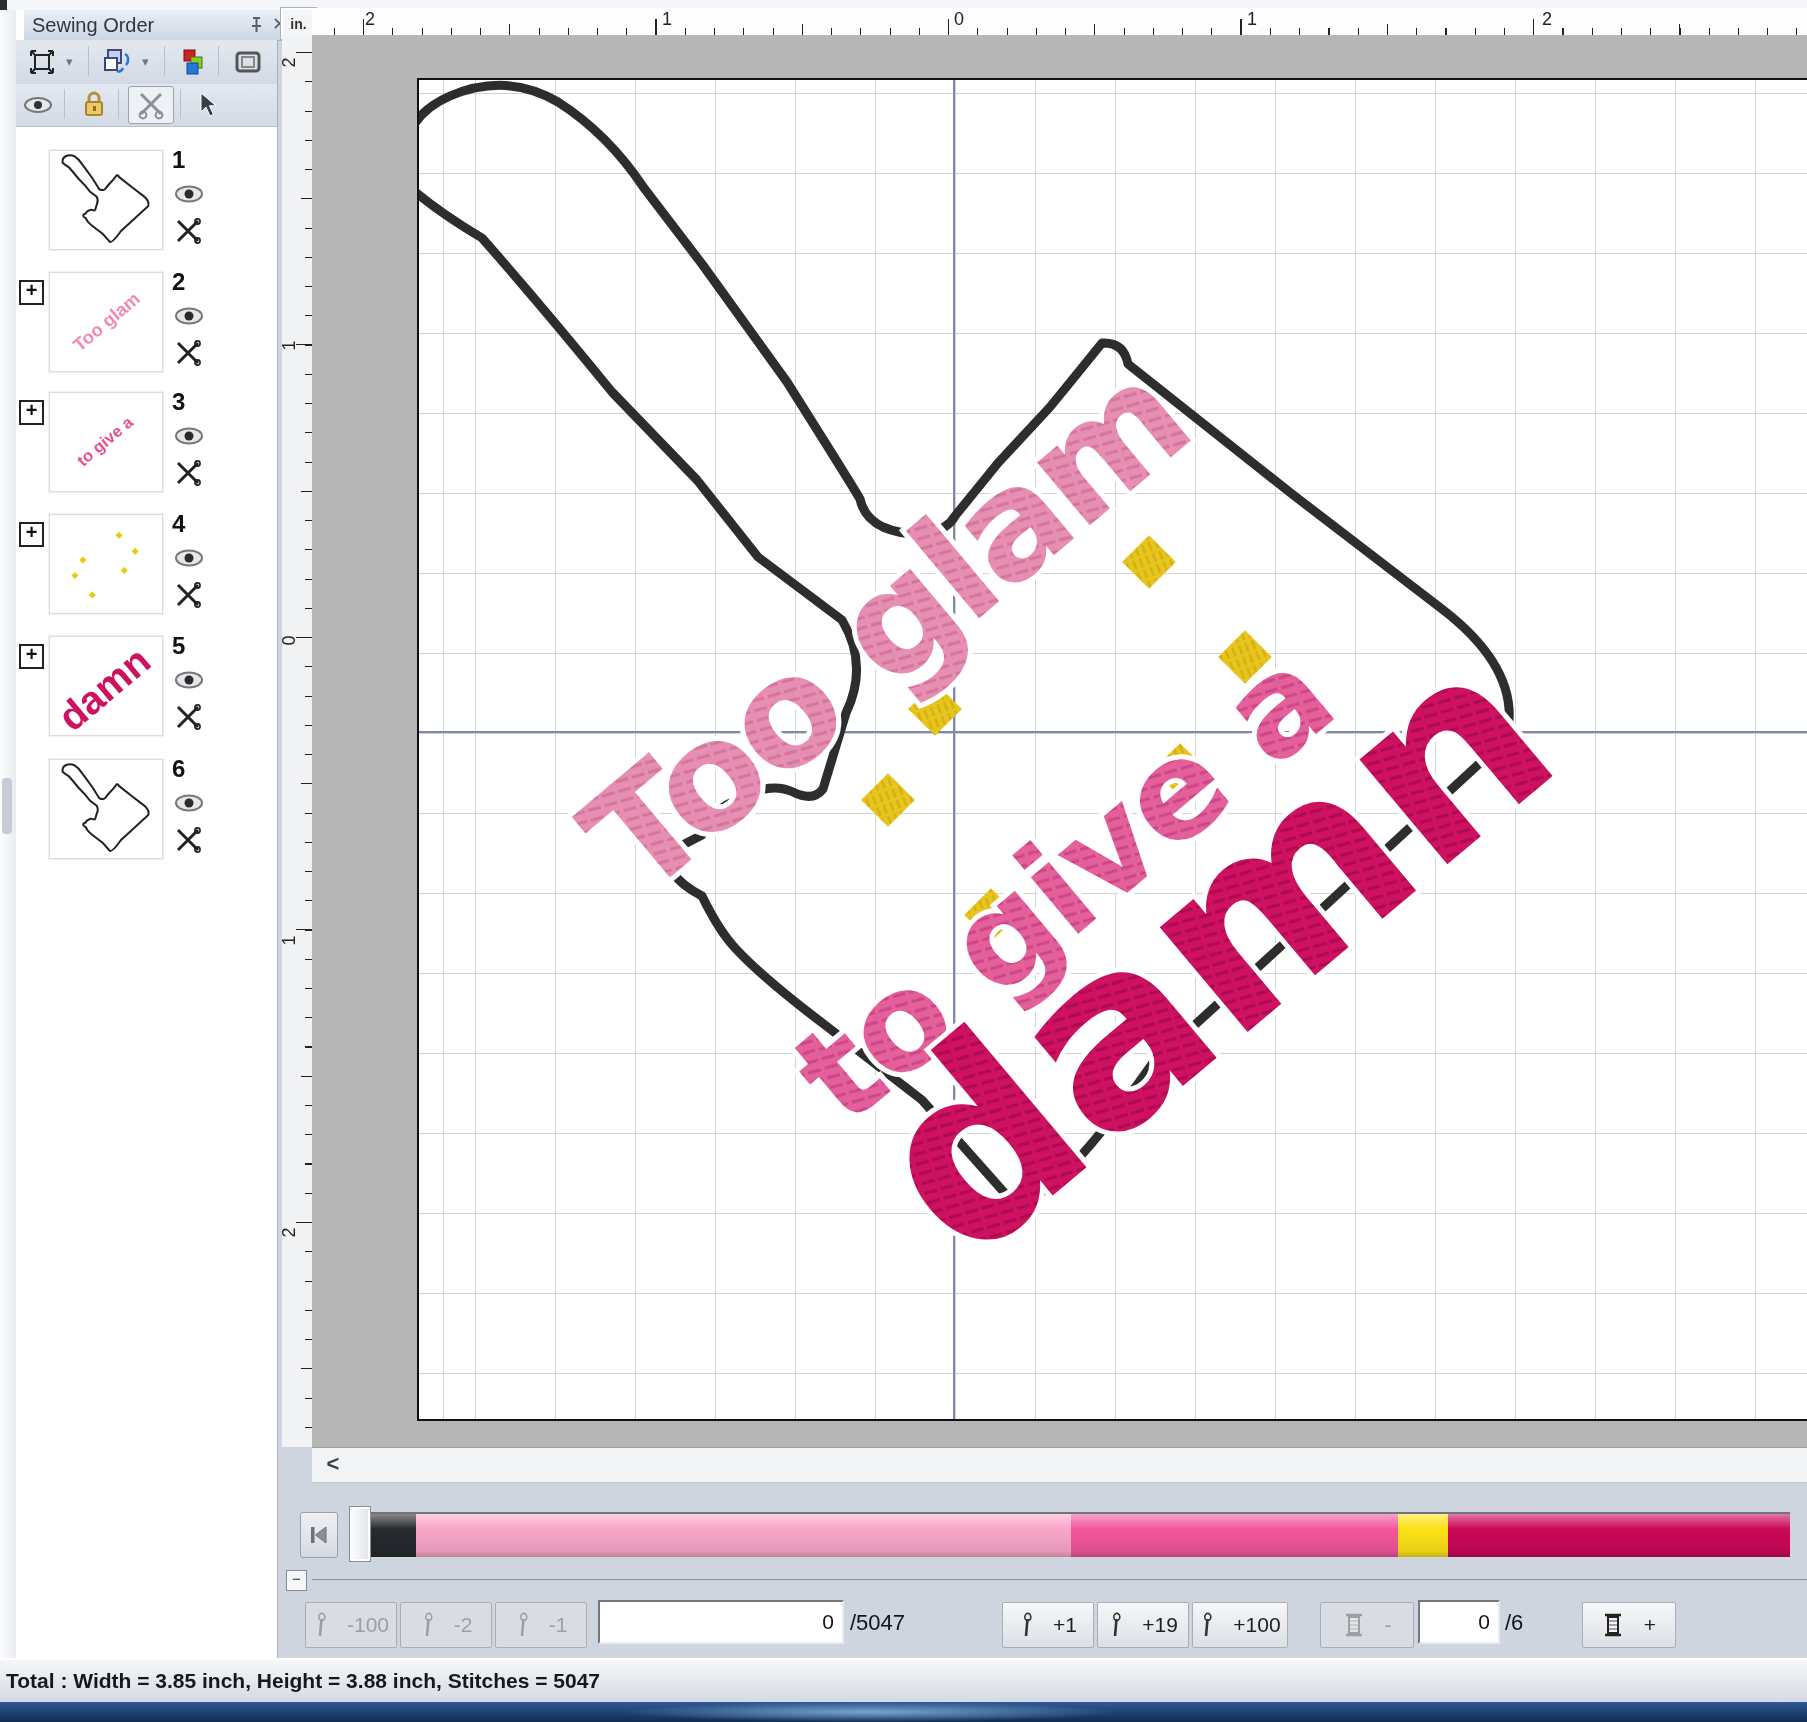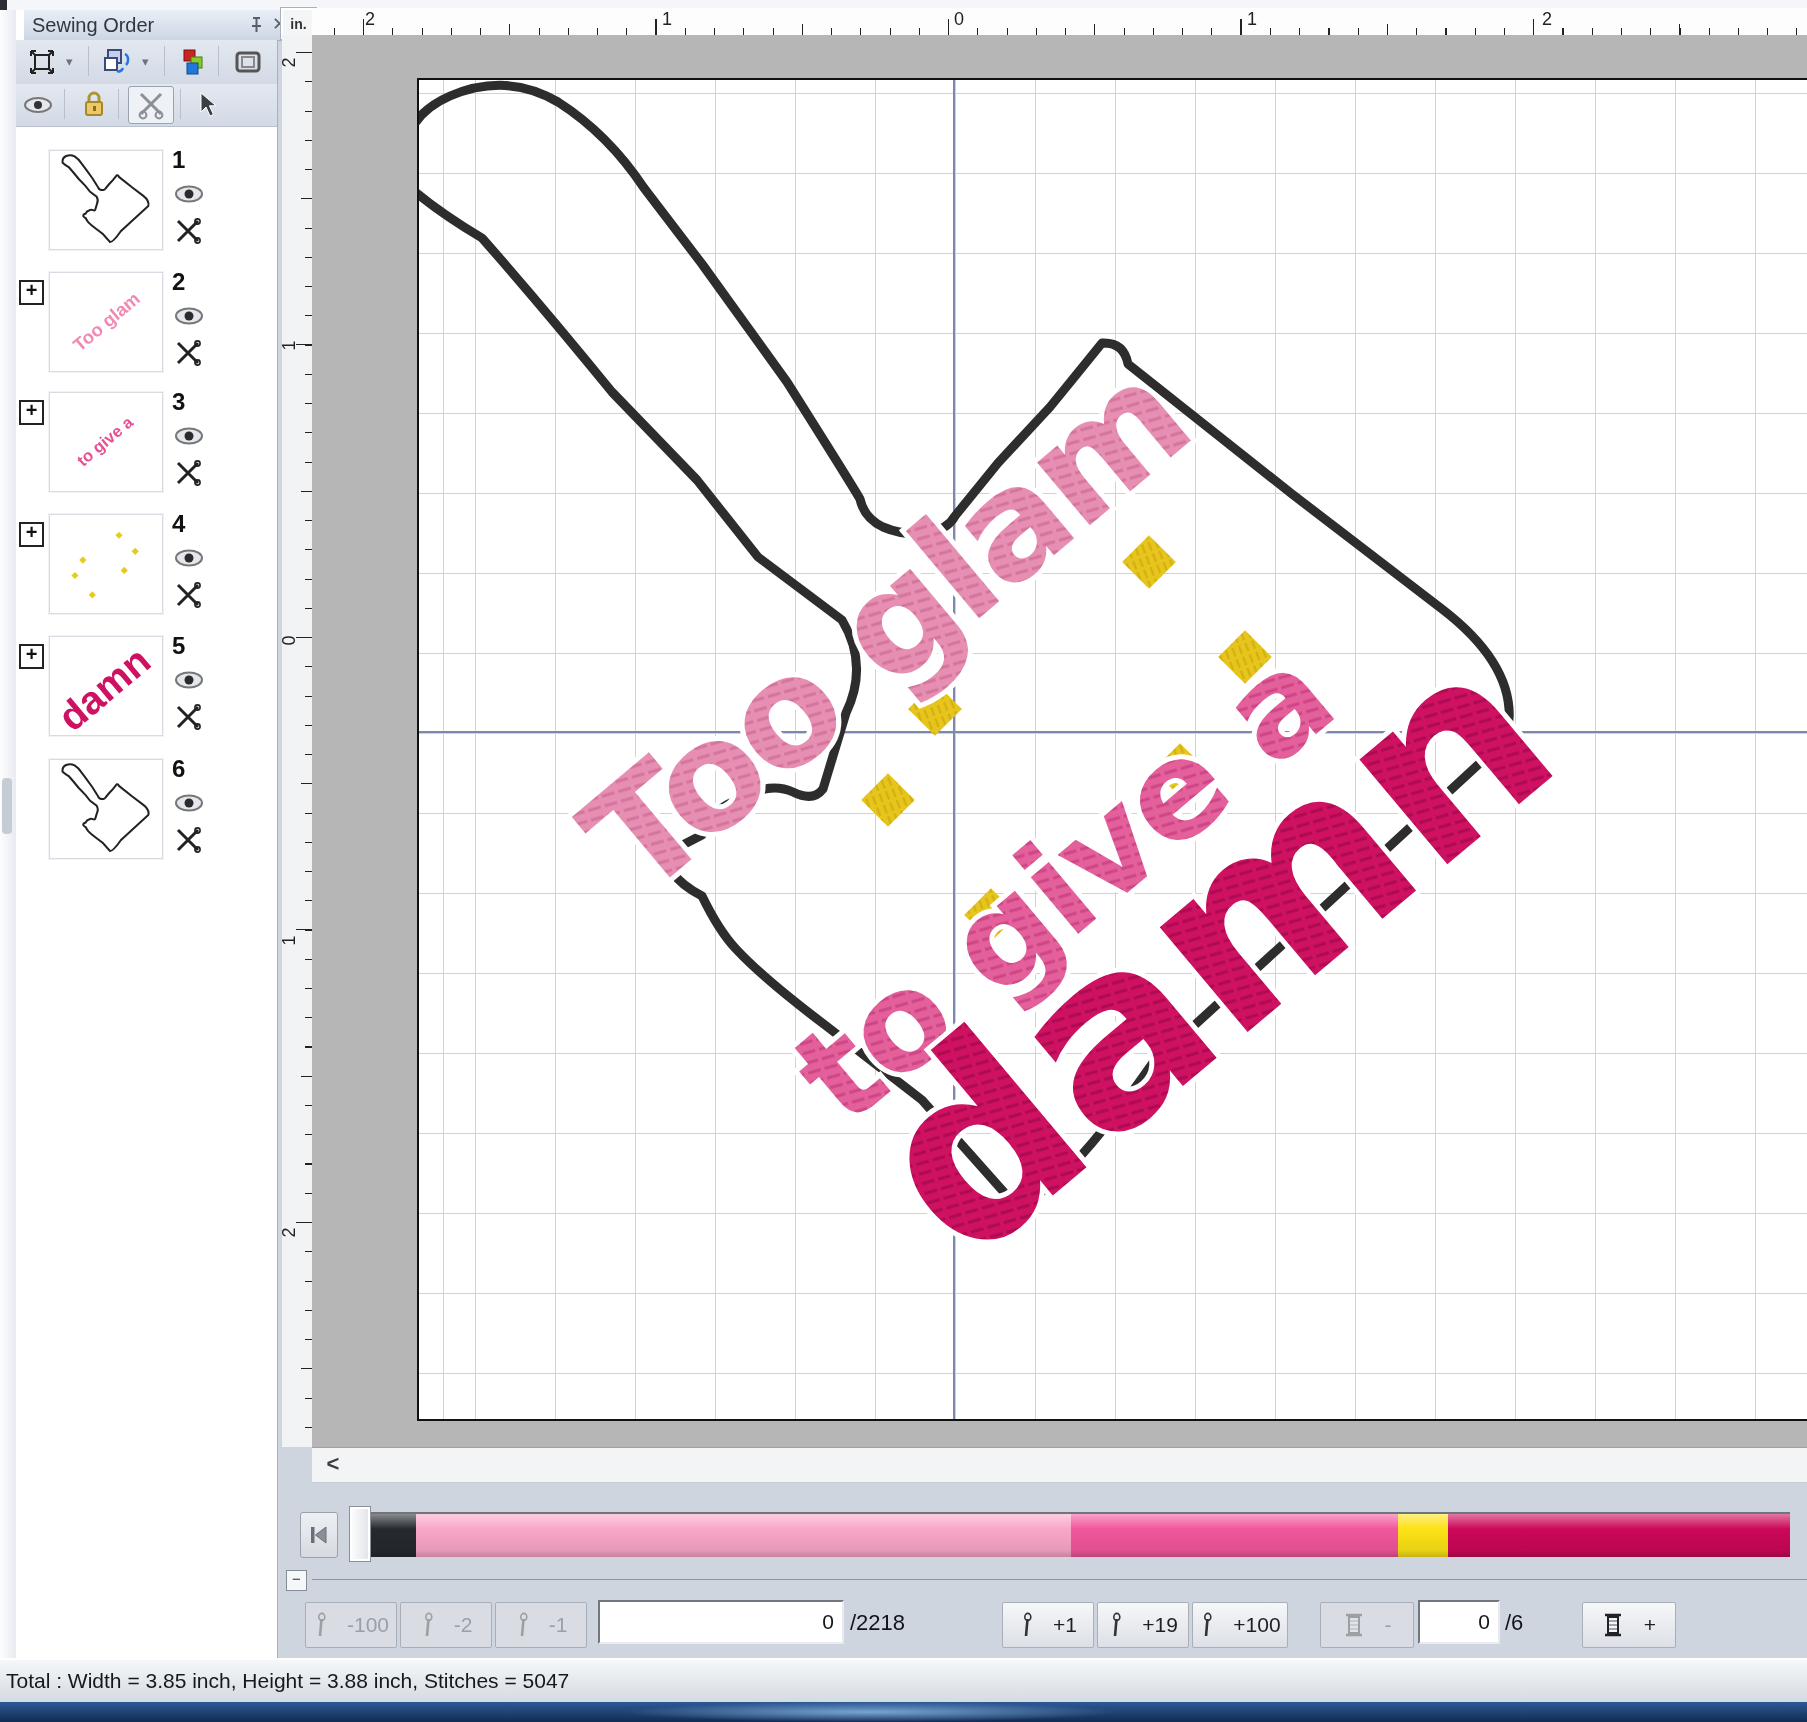--- a/index.html
+++ b/index.html
@@ -88,21 +88,21 @@
       background:linear-gradient(#f6f7f9,#dce0e6);border:1px solid #a9afb8;border-radius:2px;
       display:flex;align-items:center;justify-content:center;gap:20px;font-size:21px;color:#1c2averaging;color:#1c2026;}
   .ctl-btn.disabled{color:#9aa0a8;background:#d9dde3;}
   .ctl-btn.disabled svg{opacity:.45;}
   .ctl-input{position:absolute;top:1600px;height:44px;background:#fff;border:2px solid;
       border-color:#70777f #e8ebef #e8ebef #70777f;display:flex;align-items:center;justify-content:flex-end;
       font-size:21px;color:#14171c;padding-right:8px;box-sizing:border-box;}
   .ctl-lab{position:absolute;top:1610px;font-size:22px;color:#101319;}
 
   .statusbar{left:0;top:1658px;width:1807px;height:44px;background:linear-gradient(#f6f8fa,#d4dae2);
-      border-top:1px solid #fff;box-shadow:inset 0 1px 0 #fff;display:flex;align-items:center;}
+      border-top:1px solid #fff;box-shadow:inset 0 1px 0 #fff;display:flex;align-items:center;font-weight:bold;}
   .status-text{margin-left:6px;font-size:21px;color:#15181d;}
   .bottom-strip{left:0;top:1702px;width:1807px;height:20px;
       background:linear-gradient(#2e5a96,#122c52);}
   .bottom-strip .glow{position:absolute;left:620px;top:0;width:500px;height:20px;
       background:radial-gradient(ellipse at center,rgba(140,190,235,.8),rgba(140,190,235,0) 70%);}
 </style>
 </head>
 <body>
 
 <div id="app">
@@ -467,21 +467,21 @@
   <div class="ctl-btn disabled" style="left:495px;width:90px">
     <svg width="14" height="26" viewBox="0 0 14 26">
         <path d="M7 24L8.5 7" stroke="#555" stroke-width="2.6"></path>
         <ellipse cx="8.8" cy="5" rx="3" ry="3.6" fill="none" stroke="#555" stroke-width="1.6"></ellipse>
       </svg>
     <span>-1</span>
   </div>
   <div class="ctl-input" style="left:598px;width:246px">
     <span>0</span>
   </div>
-  <div class="ctl-lab" style="left:850px">/2218</div>
+  <div class="ctl-lab" style="left:850px">/5047</div>
 
   <div class="ctl-btn" style="left:1002px;width:90px">
     <svg width="14" height="26" viewBox="0 0 14 26">
         <path d="M7 24L8.5 7" stroke="#333" stroke-width="2.6"></path>
         <ellipse cx="8.8" cy="5" rx="3" ry="3.6" fill="none" stroke="#333" stroke-width="1.6"></ellipse>
       </svg>
     <span>+1</span>
   </div>
   <div class="ctl-btn" style="left:1097px;width:90px">
     <svg width="14" height="26" viewBox="0 0 14 26">

